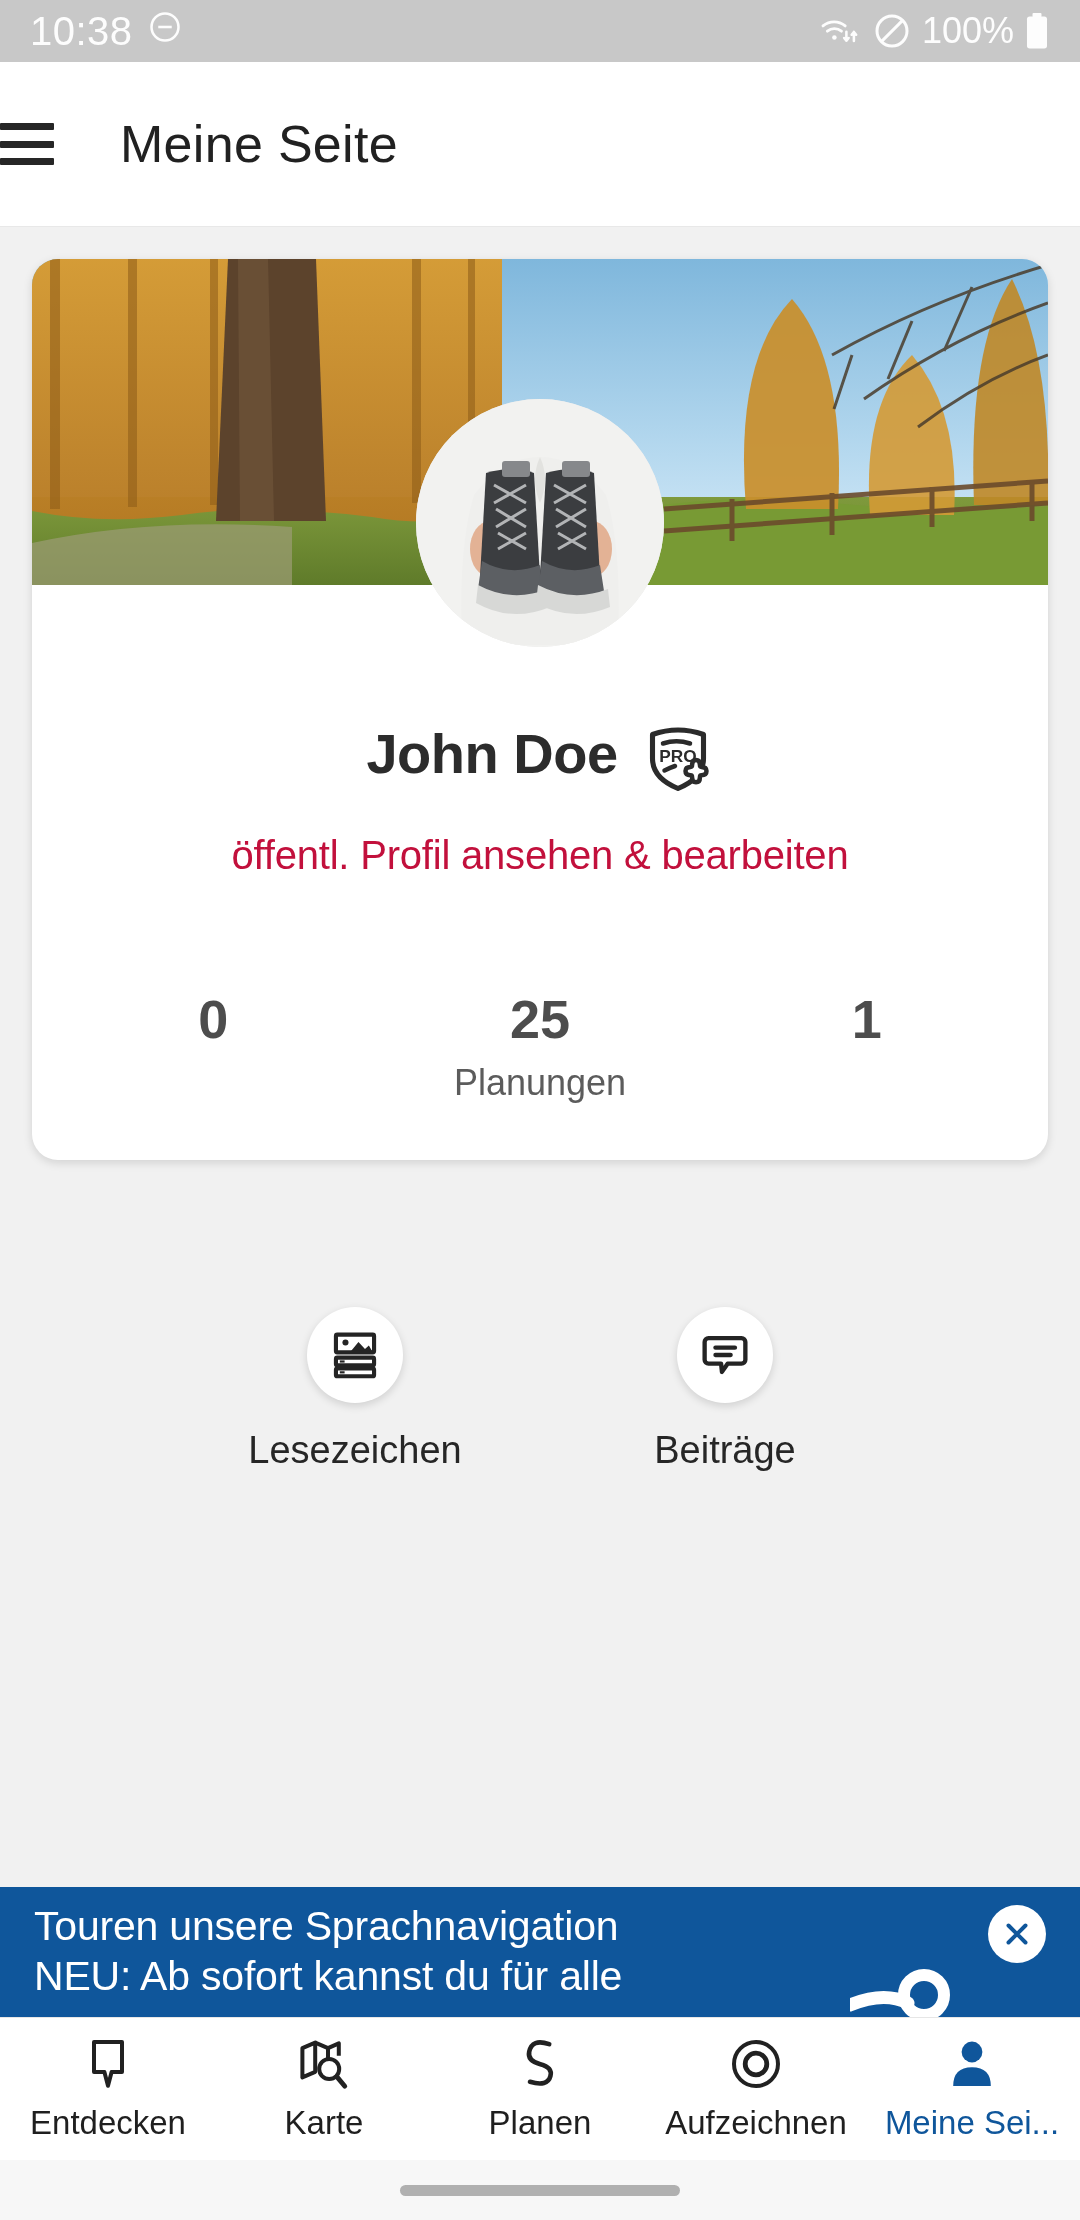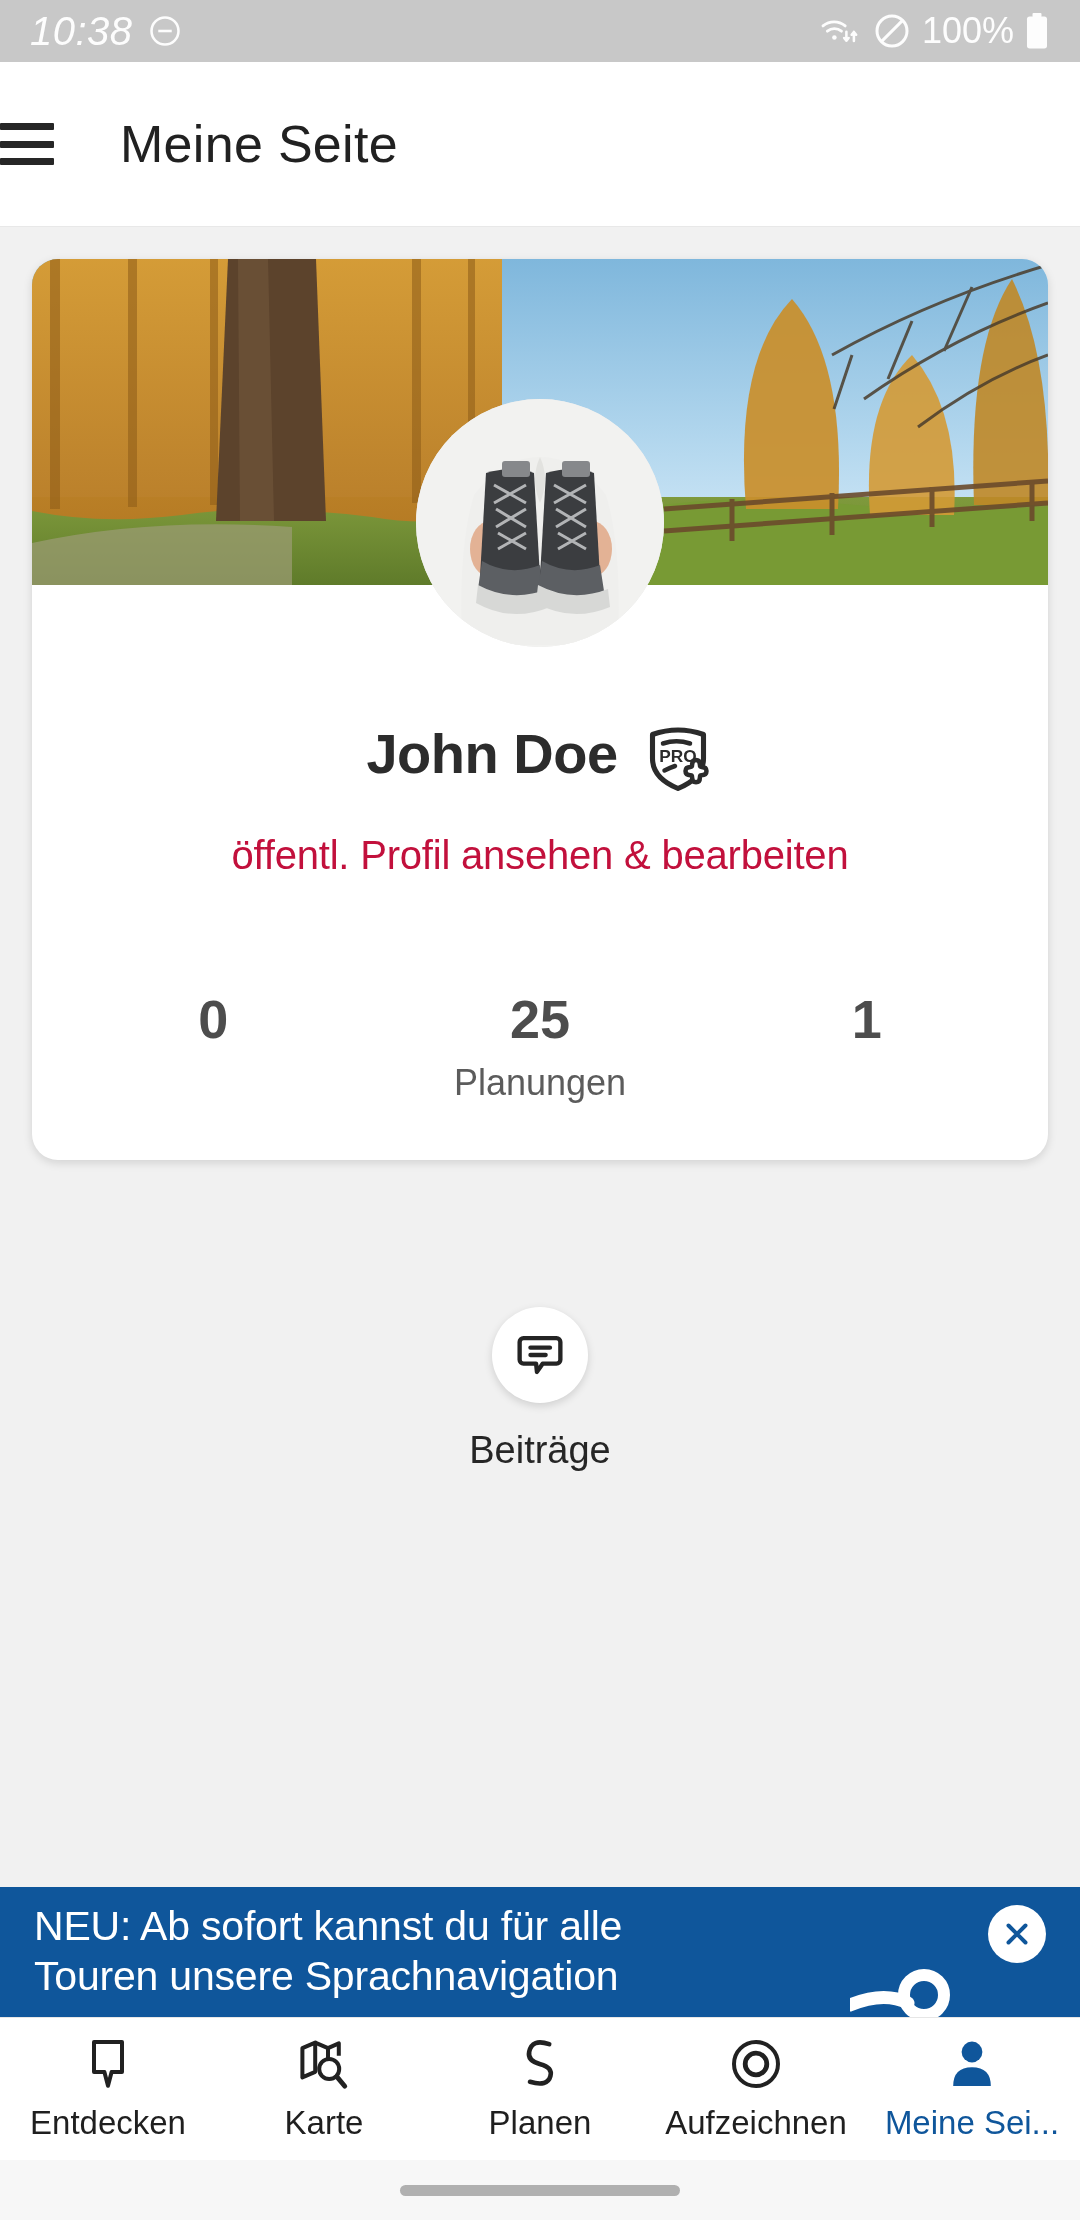--- a/index.html
+++ b/index.html
@@ -17,21 +17,21 @@
   }
 
   
   .statusbar {
     height: 62px; flex: none;
     background: #c8c8c8;
     display: flex; align-items: center;
     padding: 0 30px;
     color: #ffffff;
   }
-  .sb-left { display: flex; align-items: center; gap: 14px; font-style: italic; }
+  .sb-left { display: flex; align-items: flex-start; gap: 14px; }
   .sb-time { font-size: 40px; letter-spacing: 0.5px; color: #fdfdfd; }
   .sb-right { margin-left: auto; display: flex; align-items: center; gap: 10px; }
   .sb-batt-text { font-size: 36px; color: #fdfdfd; letter-spacing: 0px; }
   .sb-icon { display: block; }
 
   
   .appbar {
     height: 165px; flex: none;
     background: #ffffff;
     display: flex; align-items: center;
@@ -320,33 +320,47 @@
             <div class="stat-value">1</div>
           </div>
         </div>
       </div>
     </div>
 
     <div class="quick-actions">
       <div class="qa">
         <div class="qa-circle">
           <svg width="52" height="52" viewBox="0 0 24 24">
+            <rect x="3.2" y="2.6" width="17.6" height="8.2" rx="0.6" fill="none" stroke="#242424" stroke-width="1.9"></rect>
+            <circle cx="7.6" cy="6.2" r="1.4" fill="#242424"></circle>
+            <path d="M10 10.4 L13.6 6 L16.6 9.2 L18.4 7.6 L20 10.4 Z" fill="#242424"></path>
+            <rect x="3.2" y="13.2" width="17.6" height="3.6" rx="0.6" fill="none" stroke="#242424" stroke-width="1.9"></rect>
+            <rect x="5" y="14.5" width="2.2" height="1" fill="#242424"></rect>
+            <rect x="3.2" y="18.2" width="17.6" height="3.6" rx="0.6" fill="none" stroke="#242424" stroke-width="1.9"></rect>
+            <rect x="5" y="19.5" width="2.2" height="1" fill="#242424"></rect>
+          </svg>
+        </div>
+        <div class="qa-label">Lesezeichen</div>
+      </div>
+      <div class="qa">
+        <div class="qa-circle">
+          <svg width="52" height="52" viewBox="0 0 24 24">
             <path d="M4.4 4.2 h15.2 a1.8 1.8 0 0 1 1.8 1.8 v8.2 a1.8 1.8 0 0 1 -1.8 1.8 h-6.4 l-2.6 3.8 l-0.4 -3.8 h-5.8 a1.8 1.8 0 0 1 -1.8 -1.8 v-8.2 a1.8 1.8 0 0 1 1.8 -1.8 Z" fill="none" stroke="#242424" stroke-width="2" stroke-linejoin="round"></path>
             <path d="M7.6 8.6 h9" stroke="#242424" stroke-width="2" stroke-linecap="round"></path>
             <path d="M7.6 12 h7" stroke="#242424" stroke-width="2" stroke-linecap="round"></path>
           </svg>
         </div>
         <div class="qa-label">Beiträge</div>
       </div>
     </div>
 
     <div class="promo">
       <div class="promo-text">
+        <div>Touren unsere Sprachnavigation</div>
         <div>NEU: Ab sofort kannst du für alle</div>
-        <div>Touren unsere Sprachnavigation</div>
       </div>
       <svg class="promo-art" width="150" height="110" viewBox="0 0 150 110">
         <path d="M0 56 q34 -14 58 -2" stroke="#ffffff" stroke-width="13" fill="none" stroke-linecap="round"></path>
         <circle cx="74" cy="46" r="20" fill="none" stroke="#ffffff" stroke-width="12"></circle>
         <path d="M40 76 q30 14 56 2" stroke="#ffffff" stroke-width="13" fill="none" stroke-linecap="round"></path>
       </svg>
       <div class="promo-close">
         <svg width="34" height="34" viewBox="0 0 24 24">
           <path d="M6 6 L18 18 M18 6 L6 18" stroke="#0f569b" stroke-width="2.8" stroke-linecap="round"></path>
         </svg>

